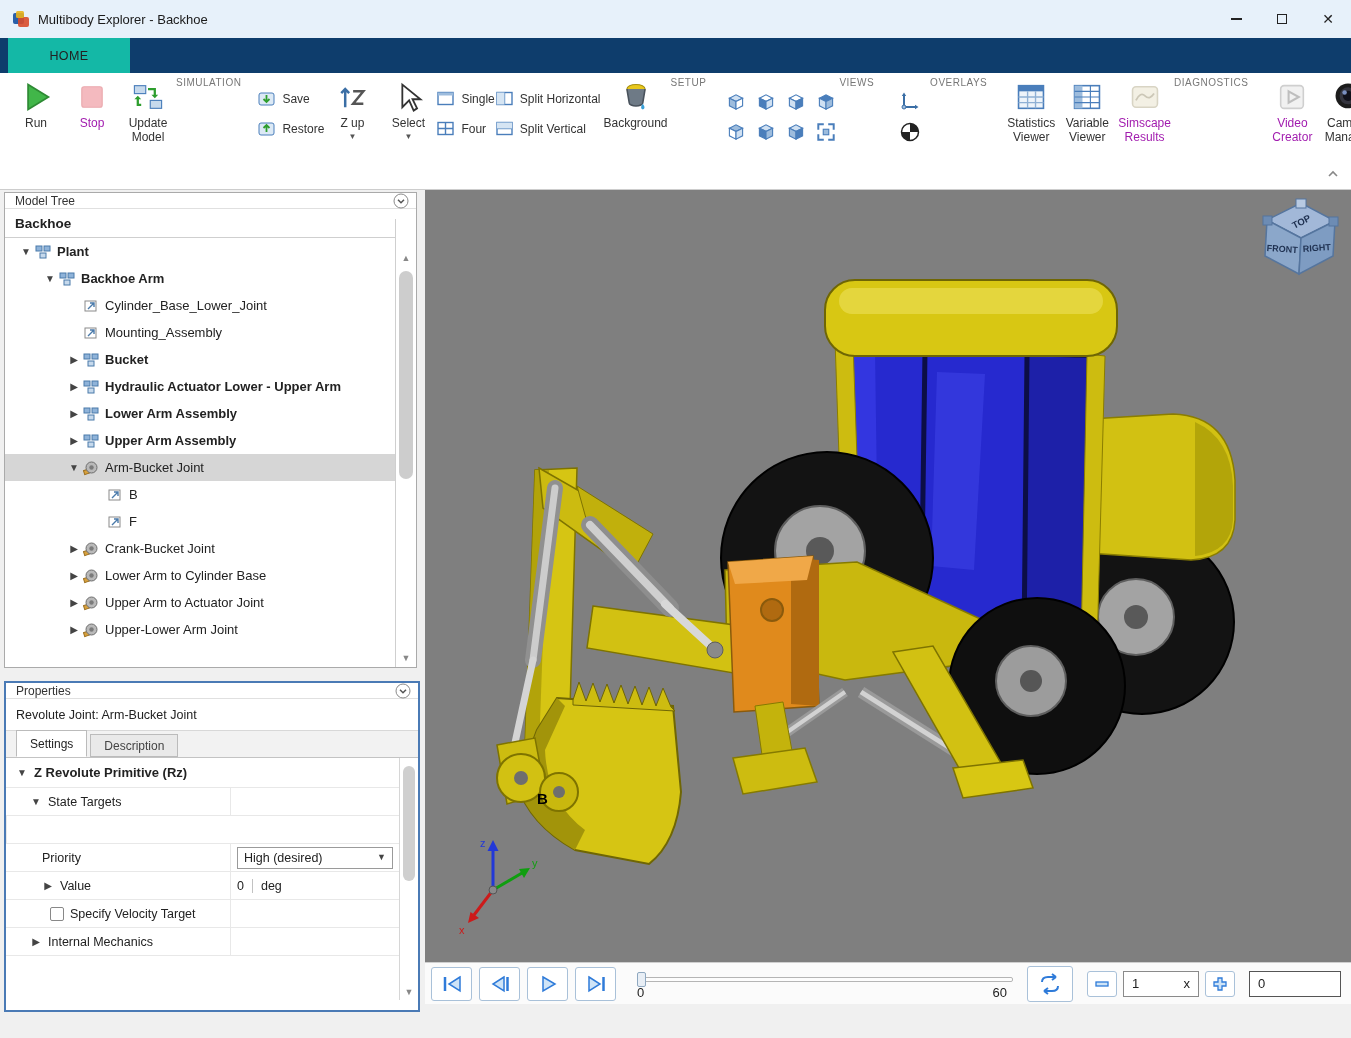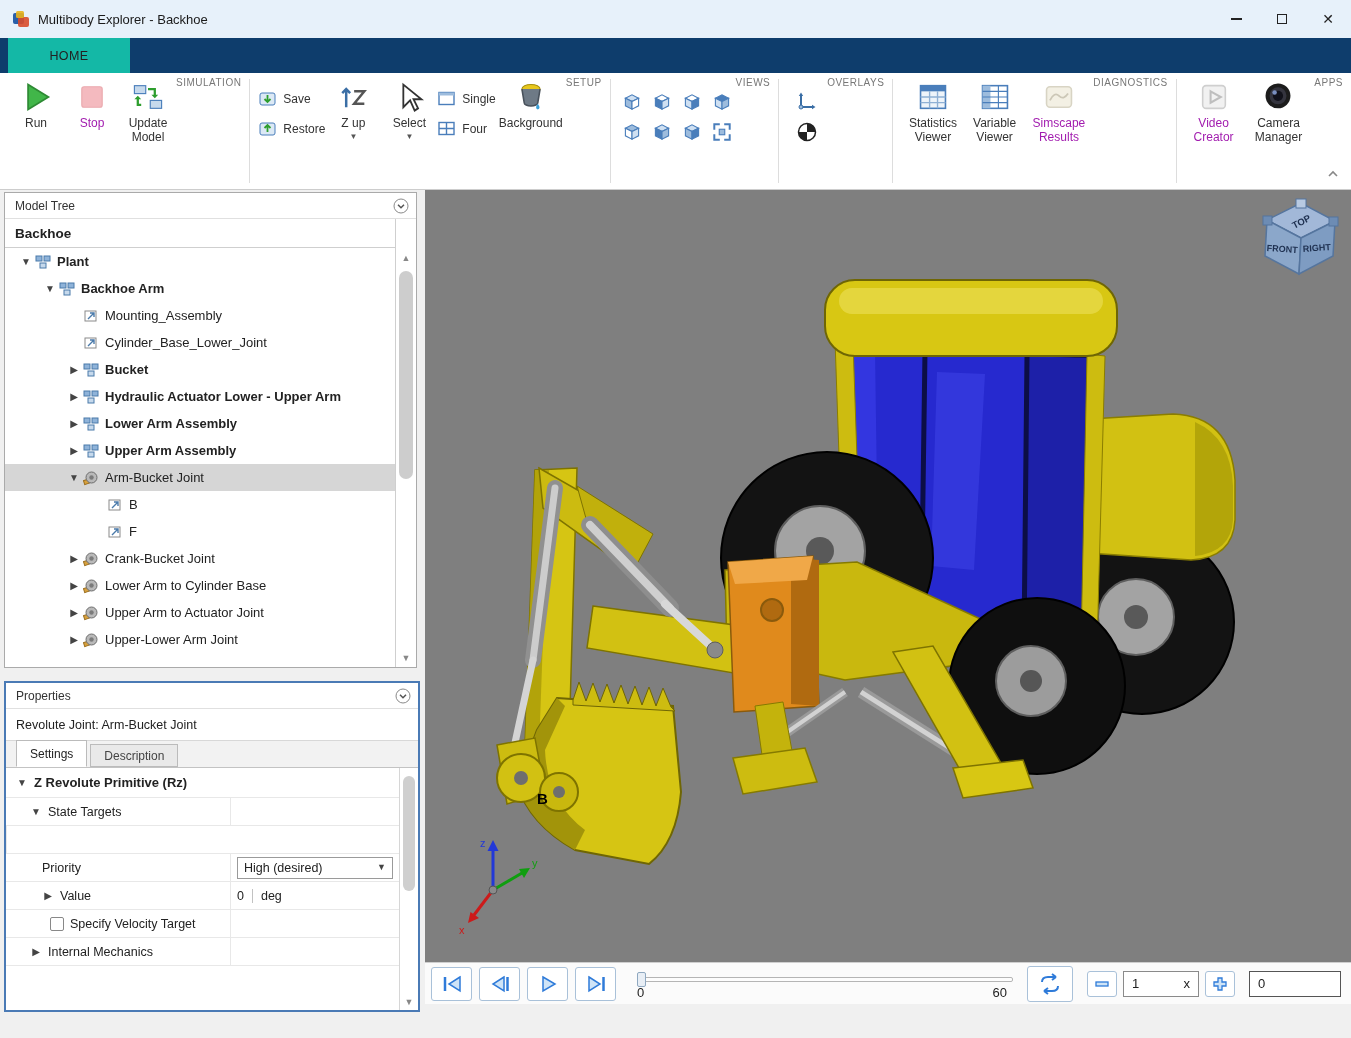--- a/index.html
+++ b/index.html
@@ -30,21 +30,21 @@
 .smallbtn{display:flex;align-items:center;gap:6px;font-size:12px;color:#333;white-space:nowrap;cursor:default}
 .smallbtn .sicon{width:19px;height:19px;display:flex;flex:none}
 .views-grid{display:grid;grid-template-columns:repeat(4,27px);grid-auto-rows:27px;gap:3px;padding-top:13px}
 .iconbtn{display:flex;align-items:center;justify-content:center;cursor:default}
 .ovstack{display:flex;flex-direction:column;gap:8px;padding:13px 8px 0;align-items:center}
 .ribbon-min{position:absolute;right:10px;bottom:8px;width:16px;height:14px;display:flex;align-items:center;justify-content:center;cursor:default}
 
 .panel{position:absolute;background:#fff;border:1px solid #aaa}
 #tree-panel{left:4px;top:192px;width:413px;height:476px}
 #prop-panel{left:4px;top:681px;width:416px;height:331px;border:2px solid var(--panel-focus-blue,#4a7ab5)}
-.phead{display:flex;align-items:center;justify-content:space-between;height:26px;padding:0 7px 0 10px;font-size:12px;color:#333;border-bottom:1px solid #e0e0e0}
+.phead{display:flex;align-items:center;justify-content:space-between;height:16px;padding:0 7px 0 10px;font-size:12px;color:#333;border-bottom:1px solid #e0e0e0}
 .circlechev{width:16px;height:16px;display:flex;cursor:default}
 
 .rootrow{height:29px;display:flex;align-items:center;padding-left:10px;font-weight:bold;font-size:13.5px;border-bottom:1px solid #cfcfcf}
 .treebody{position:relative;height:389px}
 .gutter{position:absolute;right:0;top:26px;bottom:0;width:21px;border-left:1px solid #cfcfcf;background:#fff}
 .gut-up{position:absolute;top:34px;left:0;width:20px;text-align:center;font-size:9px;color:#888;cursor:default}
 .gut-dn{position:absolute;bottom:4px;left:0;width:20px;text-align:center;font-size:9px;color:#888;cursor:default}
 .thumb-v{position:absolute;left:3px;top:52px;width:14px;height:208px;background:#cdcdcd;border-radius:7px;cursor:default}
 .trows{margin-right:21px}
 .trow{height:27px;display:flex;align-items:center;font-size:13px;color:#222;white-space:nowrap;cursor:default}
@@ -214,20 +214,42 @@
         <div class="smallbtn">
           <span class="sicon">
               <svg viewBox="0 0 19 19">
                 <rect x="2" y="3.5" width="15" height="12" fill="#fff" stroke="#4a7ebb" stroke-width="1.4"></rect>
                 <path d="M9.5,3.5 v12 M2,9.5 h15" stroke="#4a7ebb" stroke-width="1.4"></path>
               </svg>
             </span>
           <span>Four</span>
         </div>
       </div>
+      <div class="smallstack">
+        <div class="smallbtn">
+          <span class="sicon">
+              <svg viewBox="0 0 19 19">
+                <rect x="2" y="3.5" width="15" height="12" fill="#fff" stroke="#4a7ebb" stroke-width="1.4"></rect>
+                <path d="M9.5,3.5 v12" stroke="#4a7ebb" stroke-width="1.4"></path>
+                <rect x="2" y="3.5" width="7.5" height="12" fill="#d6e5f3"></rect>
+              </svg>
+            </span>
+          <span>Split Horizontal</span>
+        </div>
+        <div class="smallbtn">
+          <span class="sicon">
+              <svg viewBox="0 0 19 19">
+                <rect x="2" y="3.5" width="15" height="12" fill="#fff" stroke="#4a7ebb" stroke-width="1.4"></rect>
+                <path d="M2,9.5 h15" stroke="#4a7ebb" stroke-width="1.4"></path>
+                <rect x="2" y="3.5" width="15" height="6" fill="#d6e5f3"></rect>
+              </svg>
+            </span>
+          <span>Split Vertical</span>
+        </div>
+      </div>
       <div class="bigbtn" style="max-width:80px">
         <span class="bicon">
             <svg viewBox="0 0 30 30">
               <ellipse cx="15" cy="8" rx="8" ry="4" fill="#e8c71d" stroke="#a8900e"></ellipse>
               <path d="M7,8 L9,20 a6,3 0 0 0 12,0 L23,8" fill="#6e7a86" stroke="#49525c" stroke-width="1.4"></path>
               <path d="M21,21 q3,4 0,5 q-3,-1 0,-5" fill="#3aa0d8"></path>
             </svg>
           </span>
         <span>Background</span>
       </div>
@@ -430,31 +452,31 @@
           <span class="bold">Backhoe Arm</span>
         </div>
       <div class="trow d2">
           <span class="tarr"></span>
           <span class="ticon">
             <svg viewBox="0 0 16 16">
               <rect x="2" y="3" width="11" height="10" fill="#fff" stroke="#8a8a8a"></rect>
               <path d="M5,11 L11,5 M7,5 h4 v4" stroke="#4a7aaa" fill="none" stroke-width="1.4"></path>
             </svg>
           </span>
-          <span>Mounting_Assembly</span>
+          <span>Cylinder_Base_Lower_Joint</span>
         </div>
       <div class="trow d2">
           <span class="tarr"></span>
           <span class="ticon">
             <svg viewBox="0 0 16 16">
               <rect x="2" y="3" width="11" height="10" fill="#fff" stroke="#8a8a8a"></rect>
               <path d="M5,11 L11,5 M7,5 h4 v4" stroke="#4a7aaa" fill="none" stroke-width="1.4"></path>
             </svg>
           </span>
-          <span>Cylinder_Base_Lower_Joint</span>
+          <span>Mounting_Assembly</span>
         </div>
       <div class="trow d2">
           <span class="tarr">▶</span>
           <span class="ticon">
             <svg viewBox="0 0 16 16">
               <rect x="1" y="2" width="6" height="5" fill="#8fb3d9" stroke="#4a7aaa"></rect>
               <rect x="9" y="2" width="6" height="5" fill="#8fb3d9" stroke="#4a7aaa"></rect>
               <rect x="5" y="9" width="6" height="5" fill="#c6d9ec" stroke="#4a7aaa"></rect>
             </svg>
           </span>

